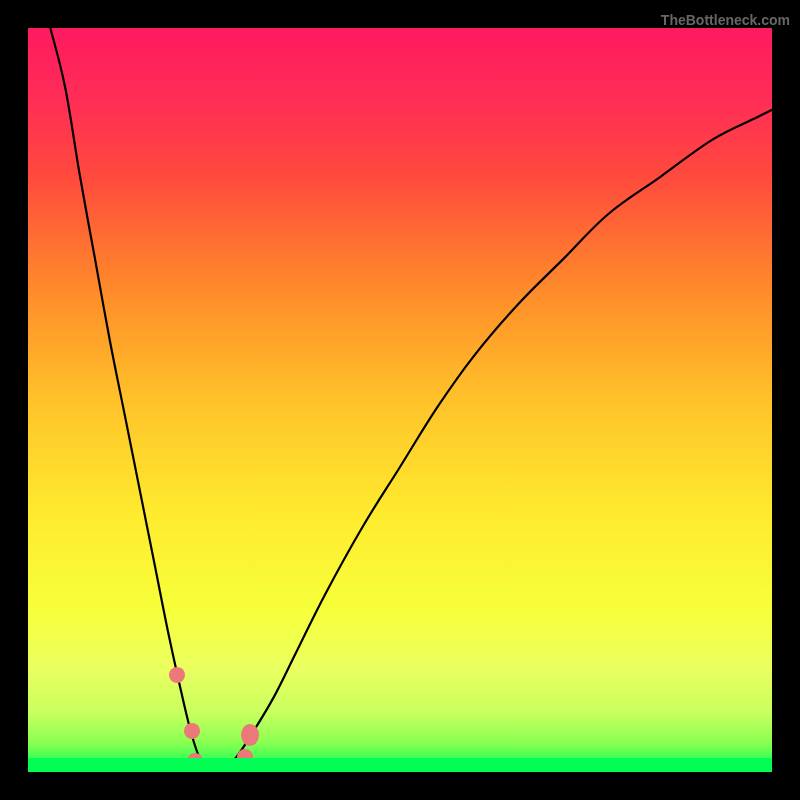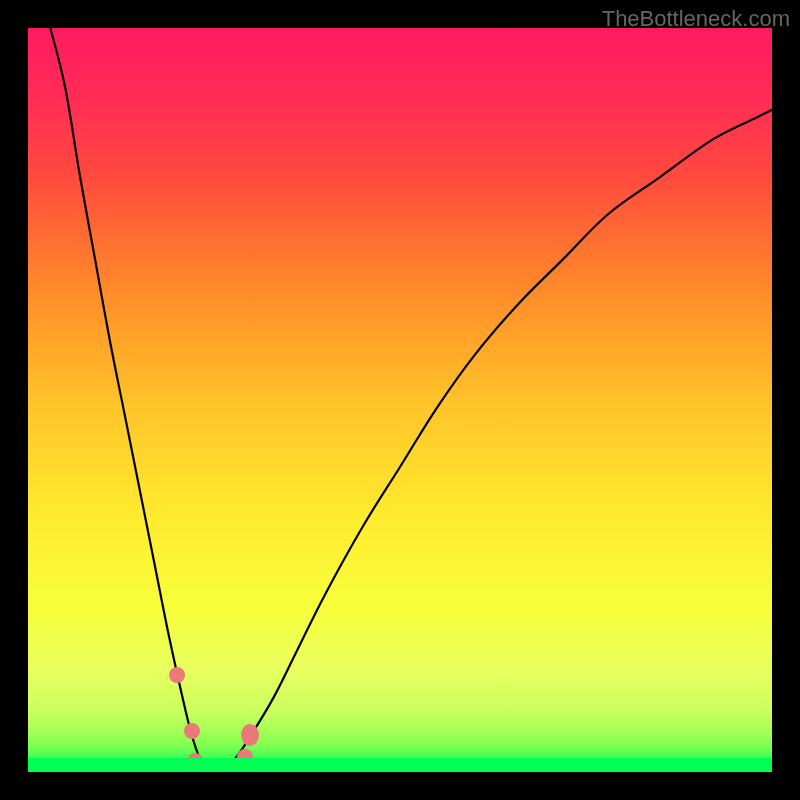--- a/index.html
+++ b/index.html
@@ -11,26 +11,26 @@
     body {
       width: 800px;
       height: 800px;
       background: #000;
       overflow: hidden;
       position: relative;
     }
 
     .watermark {
       position: absolute;
-      top: 6px;
+      top: 12px;
       right: 10px;
       color: #666;
       font-family: Arial, sans-serif;
-      font-size: 22px;
-      font-weight: normal;
+      font-size: 14px;
+      font-weight: bold;
       z-index: 100;
     }
 
     .chart-area {
       position: absolute;
       left: 28px;
       top: 28px;
       width: 744px;
       height: 744px;
       overflow: hidden;

